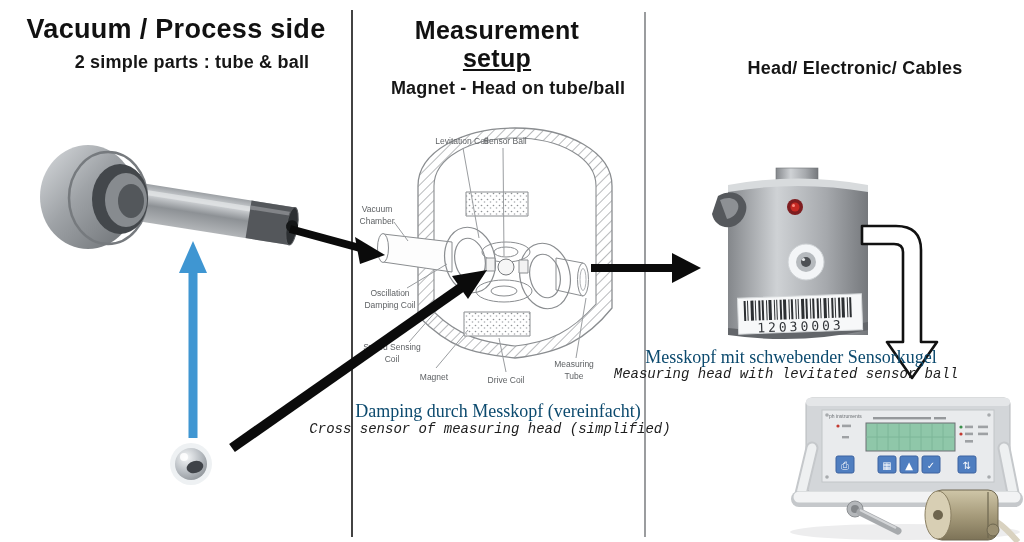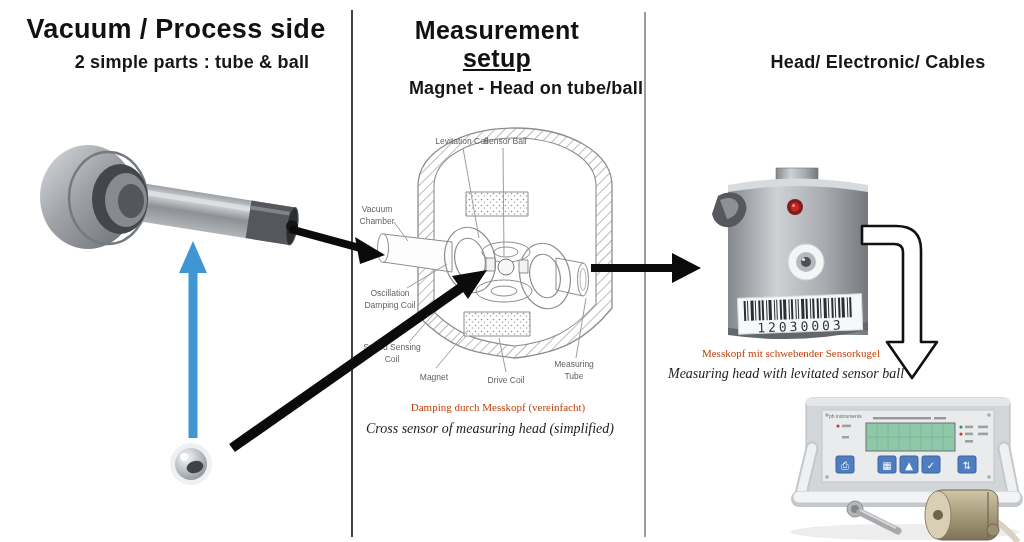--- a/index.html
+++ b/index.html
@@ -4,22 +4,22 @@
 <style>
   html,body{margin:0;padding:0;background:#ffffff;}
   #slide{
     position:relative;width:1024px;height:542px;background:#ffffff;overflow:hidden;
     font-family:"Liberation Sans",sans-serif;color:#1a1a1a;
   }
   .abs{position:absolute;}
   .ctr{transform:translateX(-50%);text-align:center;white-space:nowrap;}
   .title{font-size:27px;font-weight:600;letter-spacing:.3px;color:#111;}
   .subtitle{font-size:18px;font-weight:600;letter-spacing:.2px;color:#161616;}
-  .cap-de{font-family:"Liberation Serif",serif;font-size:11px;color:#c2410c;}
-  .cap-en{font-family:Liberation Serif, serif;font-size:14px;font-style:italic;color:#1c1c1c;}
+  .cap-de{font-family:"Liberation Serif",serif;font-size:18px;color:#0c4a6e;}
+  .cap-en{font-family:Liberation Mono, monospace;font-size:14px;font-style:italic;color:#1c1c1c;}
   svg{position:absolute;left:0;top:0;}
   svg text.dlabel{font-family:"Liberation Sans",sans-serif;font-size:8.5px;fill:#5f6265;}
   svg text.barcode-num{font-family:"DejaVu Sans Mono",monospace;font-size:13px;letter-spacing:3px;fill:#33363a;}
   svg text.logo{font-family:"Liberation Sans",sans-serif;font-size:5px;fill:#6b6f73;}
 </style>
 </head>
 <body>
 
 <div id="slide">
 
@@ -315,23 +315,23 @@
 
       <path d="M862,226 L896,226 Q921,226 921,250 L921,342 L937,342 L912,378 L887,342 L903,342 L903,252 Q903,244 894,244 L862,244 Z" fill="#ffffff" stroke="#111111" stroke-width="2.6" stroke-linejoin="round"></path>
     </g>
   </svg>
 
   <div class="abs ctr title" style="left:176px;top:14px;text-align:center;">Vacuum / Process side</div>
   <div class="abs ctr subtitle" style="left:192px;top:52px;">2 simple parts : tube &amp; ball</div>
 
   <div class="abs ctr title" style="left:497px;top:16px;font-size:25px;">Measurement</div>
   <div class="abs ctr title" style="left:497px;top:44px;font-size:25px;text-decoration:underline;">setup</div>
-  <div class="abs ctr subtitle" style="left:526px;top:78px;">Magnet - Head on tube/ball</div>
-
-  <div class="abs ctr subtitle" style="left:855px;top:52px;margin-left:23px;">Head/ Electronic/ Cables</div>
+  <div class="abs ctr subtitle" style="left:508px;top:78px;">Magnet - Head on tube/ball</div>
+
+  <div class="abs ctr subtitle" style="left:855px;top:58px;">Head/ Electronic/ Cables</div>
 
   <div class="abs ctr cap-de" style="left:498px;top:401px;">Damping durch Messkopf (vereinfacht)</div>
   <div class="abs ctr cap-en" style="left:490px;top:421px;">Cross sensor of measuring head (simplified)</div>
 
   <div class="abs ctr cap-de" style="left:791px;top:347px;">Messkopf mit schwebender Sensorkugel</div>
   <div class="abs ctr cap-en" style="left:786px;top:366px;">Measuring head with levitated sensor ball</div>
 
 </div>
 
 </body></html>

